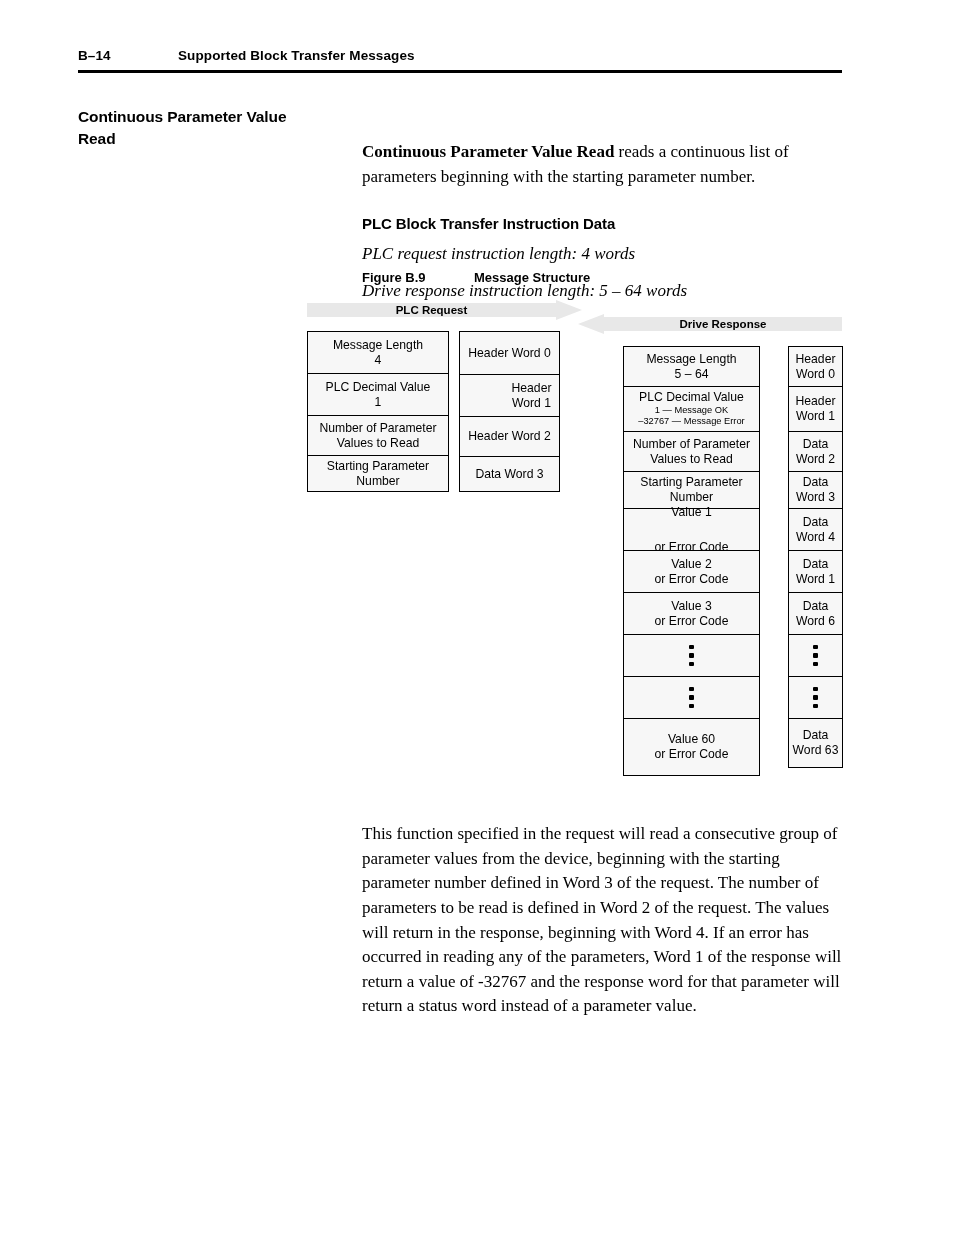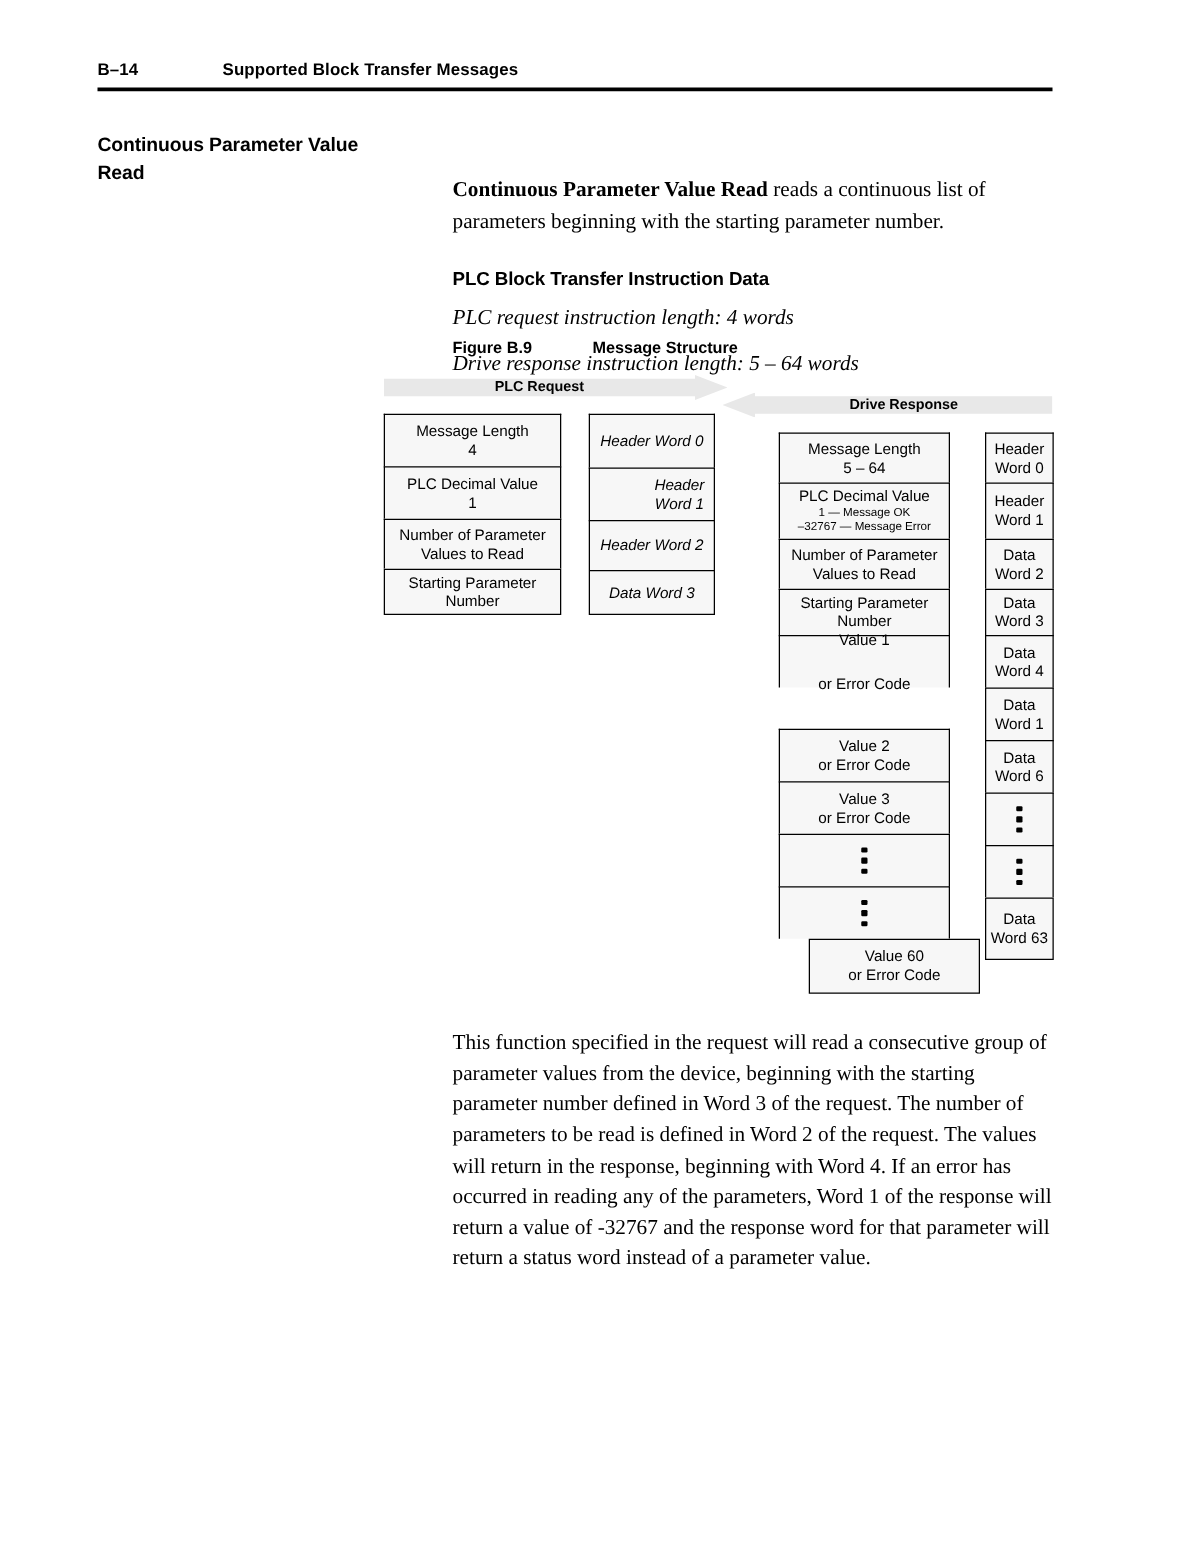--- a/index.html
+++ b/index.html
@@ -187,21 +187,21 @@
   .vdots i {
     display: block;
     width: 4.5px;
     height: 4.5px;
     background: #000;
     border-radius: 1px;
   }
 
   
   #req-main  { left: 0px;   top: 61px;  width: 142px; }
-  #req-words { left: 164px; top: 61px;  width: 101px; font-style: italic; }
+  #req-words { left: 152px; top: 61px;  width: 101px; }
   
   #res-main  { left: 316px; top: 76px;  width: 137px; }
   #res-words { left: 481px; top: 76px;  width: 55px;  }
 
   
   .msg-op {
     position: absolute;
     left: 362px;
     top: 822px;
     width: 486px;
@@ -286,21 +286,21 @@
         <span>Values to Read</span>
       </div>
       <div class="wordbox" style="height: 37px;">
         <span>Starting Parameter</span>
         <span>Number</span>
       </div>
       <div class="wordbox" style="height: 42px; gap: 20px;">
         <span>Value 1</span>
         <span>or Error Code</span>
       </div>
-      <div class="wordbox" style="height: 42px; margin-top: 33px;">
+      <div class="wordbox" style="height: 42px;">
         <span>Value 2</span>
         <span>or Error Code</span>
       </div>
       <div class="wordbox" style="height: 42px;">
         <span>Value 3</span>
         <span>or Error Code</span>
       </div>
       <div class="wordbox" style="height: 42px;">
         <div class="vdots">
           <i></i>
@@ -308,21 +308,21 @@
           <i></i>
         </div>
       </div>
       <div class="wordbox" style="height: 42px;">
         <div class="vdots">
           <i></i>
           <i></i>
           <i></i>
         </div>
       </div>
-      <div class="wordbox" style="height: 44px; margin-left: 24px;">
+      <div class="wordbox" style="height: 58px;">
         <span>Value 60</span>
         <span>or Error Code</span>
       </div>
     </div>
   <div class="stack" id="res-words">
       <div class="wordbox" style="height: 40px;">
         <span>Header</span>
         <span>Word 0</span>
       </div>
       <div class="wordbox" style="height: 45px;">

